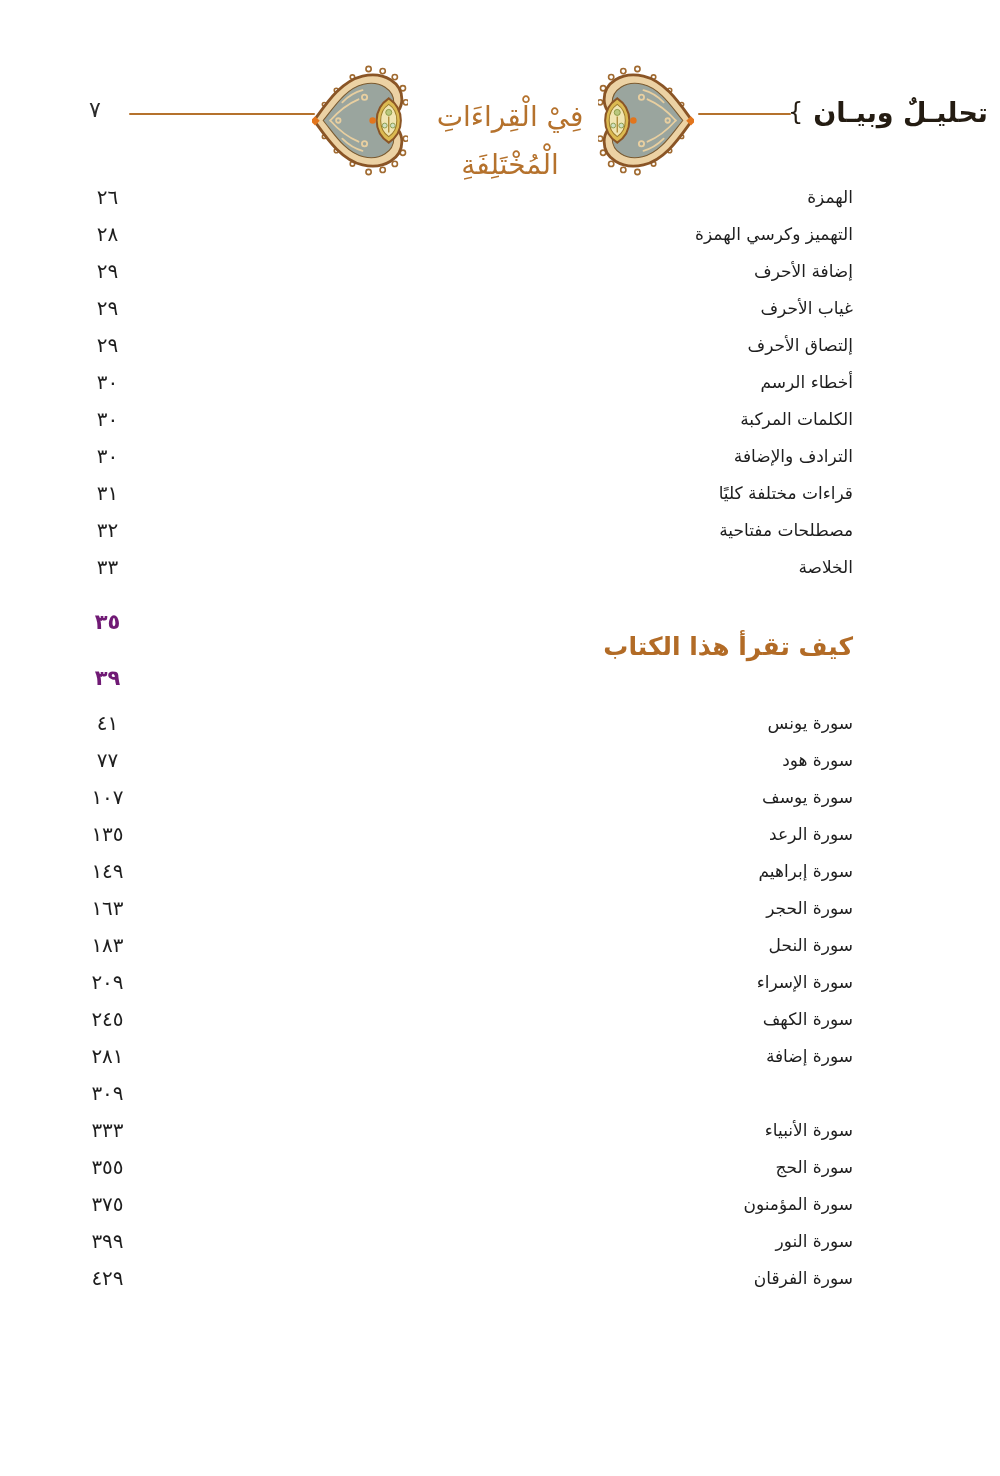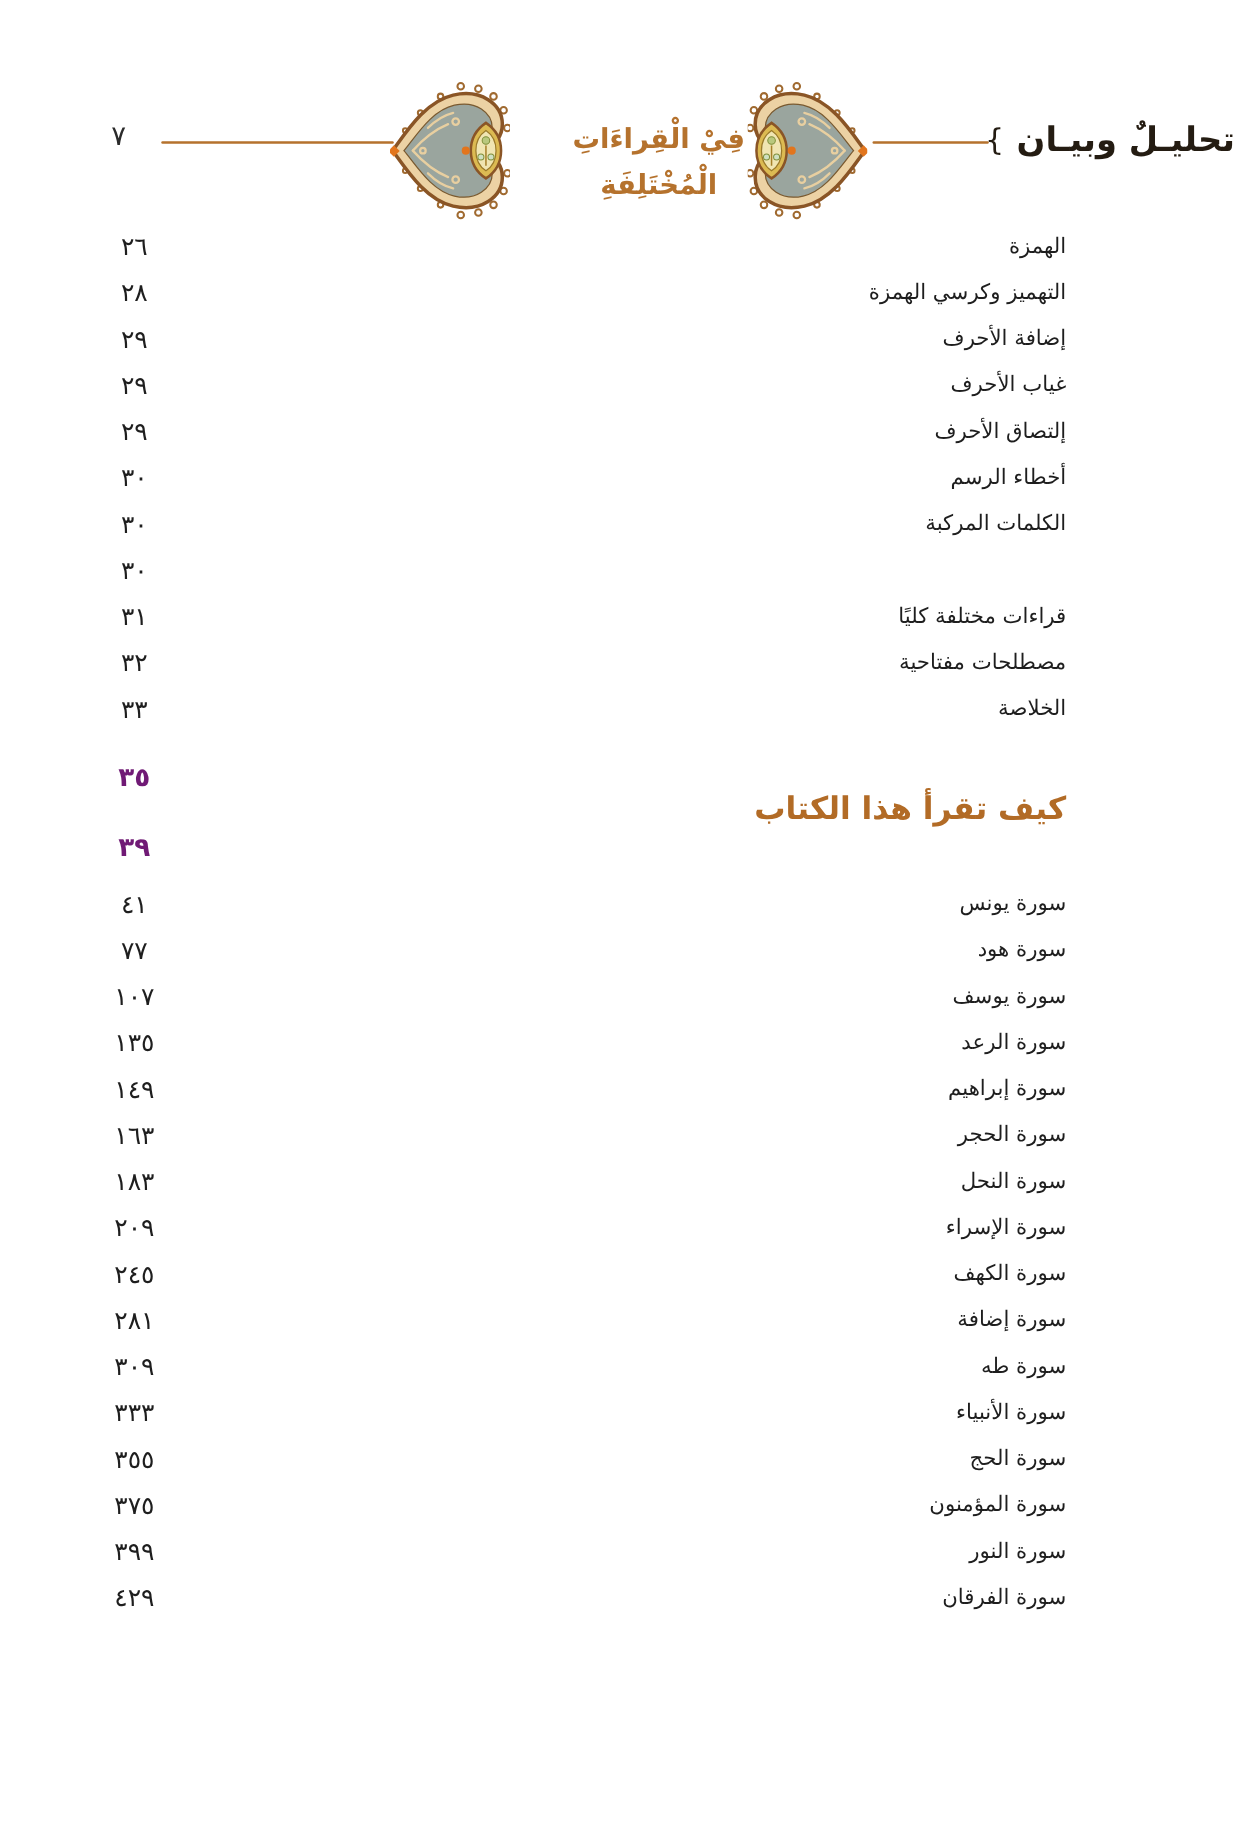--- a/index.html
+++ b/index.html
@@ -13,23 +13,23 @@
   }
   .rule { position:absolute; top:113px; height:2px; background:#b5722d; border-radius:1px; }
   .rule-left  { left:129px; width:186px; }
   .rule-right { left:698px; width:93px; }
 
   .orn { position:absolute; top:64px; width:96px; height:113px; }
   .orn-left  { left:312px; }
   .orn-right { left:598px; transform:scaleX(-1); }
 
   .center-title {
-    position:absolute; left:430px; top:93px; width:194px;
+    position:absolute; left:413px; top:93px; width:194px;
     direction:rtl; text-align:center;
-    font-size:22px; font-weight:bold; color:#b5722d; line-height:1.7;
+    font-size:28px; font-weight:normal; color:#b5722d; line-height:1.7;
   }
   .right-title {
     position:absolute; right:12px; top:88px; height:48px;
     direction:rtl; display:flex; align-items:center; gap:10px;
     font-size:27px; font-weight:bold; color:#241c12;
   }
   .right-title .brace { direction:ltr; font-size:24px; font-weight:normal; color:#241c12; }
 
   
   .toc-block { position:absolute; left:70px; right:147px; }
@@ -151,20 +151,21 @@
         <span class="title">أخطاء الرسم</span>
       </div>
 
       <div class="row">
         <span class="num">٣٠</span>
         <span class="title">الكلمات المركبة</span>
       </div>
 
       <div class="row">
         <span class="num">٣٠</span>
+        <span class="title">الترادف والإضافة</span>
       </div>
 
       <div class="row">
         <span class="num">٣١</span>
         <span class="title">قراءات مختلفة كليًا</span>
       </div>
 
       <div class="row">
         <span class="num">٣٢</span>
         <span class="title">مصطلحات مفتاحية</span>
@@ -235,21 +236,20 @@
         <span class="title">سورة الكهف</span>
       </div>
 
       <div class="row">
         <span class="num">٢٨١</span>
         <span class="title">سورة إضافة</span>
       </div>
 
       <div class="row">
         <span class="num">٣٠٩</span>
-        <span class="title">سورة طه</span>
       </div>
 
       <div class="row">
         <span class="num">٣٣٣</span>
         <span class="title">سورة الأنبياء</span>
       </div>
 
       <div class="row">
         <span class="num">٣٥٥</span>
         <span class="title">سورة الحج</span>

